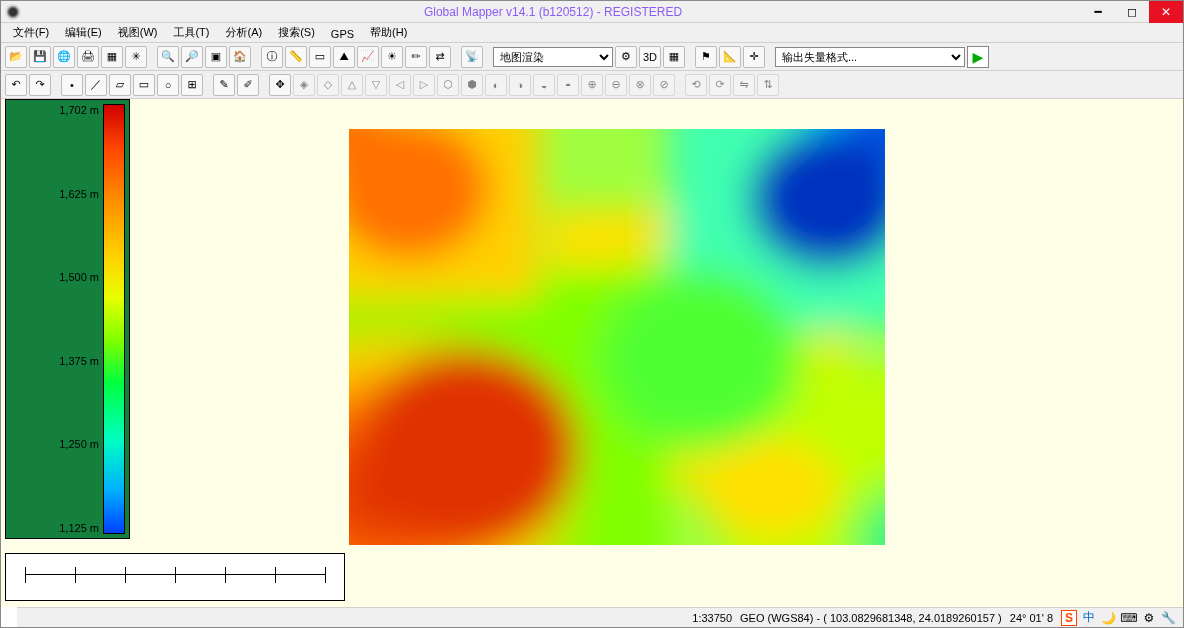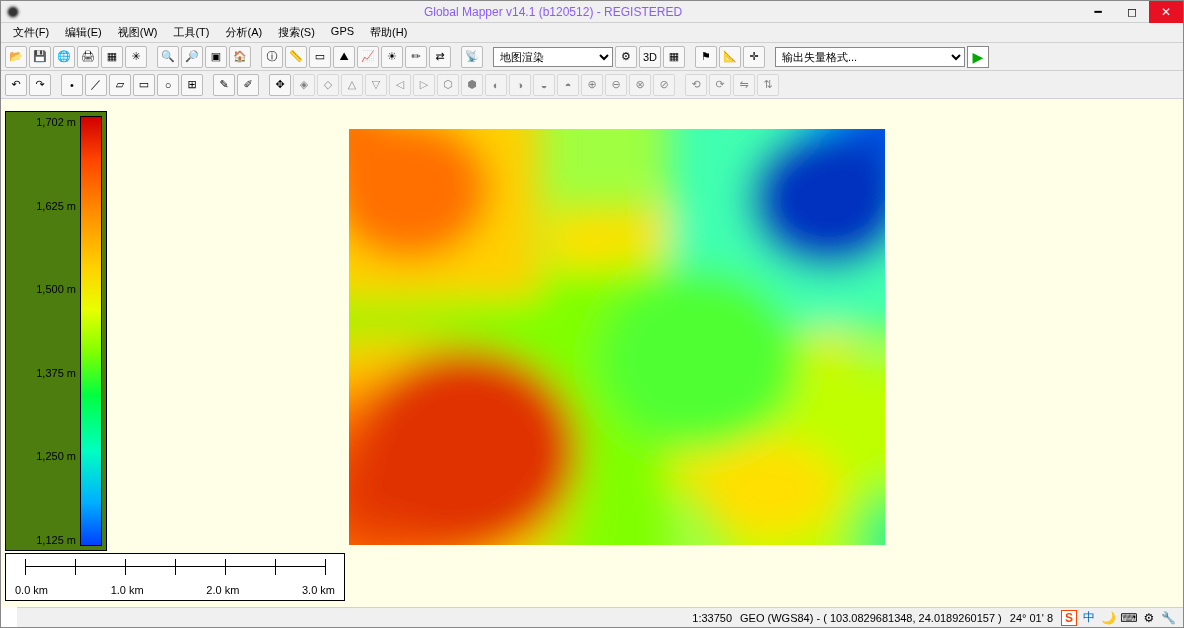--- a/index.html
+++ b/index.html
@@ -4,30 +4,30 @@
 <style>
 * { box-sizing: border-box; margin: 0; padding: 0; }
 body { font-family: "Microsoft YaHei", Arial, sans-serif; font-size: 11px; background: #fff; overflow: hidden; }
 .window { width: 1184px; height: 628px; display: flex; flex-direction: column; border: 1px solid #888; }
 .titlebar { height: 22px; background: #f0f0f0; display: flex; align-items: center; border-bottom: 1px solid #d0d0d0; }
 .titlebar .icon { width: 16px; height: 16px; margin: 0 4px; background: radial-gradient(circle, #333 30%, #ddd 60%); border-radius: 50%; }
 .titlebar .title { flex: 1; text-align: center; color: #8b5cf6; font-size: 12px; }
 .winbtns { display: flex; }
 .winbtn { width: 34px; height: 22px; display: flex; align-items: center; justify-content: center; font-size: 12px; }
 .winbtn.close { background: #e81123; color: #fff; }
-.menubar { height: 20px; background: #f0f0f0; display: flex; align-items: flex-start; padding: 0 4px; border-bottom: 1px solid #d0d0d0; font-size: 11px; }
+.menubar { height: 20px; background: #f0f0f0; display: flex; align-items: flex-end; padding: 0 4px; border-bottom: 1px solid #d0d0d0; font-size: 11px; }
 .menuitem { padding: 2px 8px; cursor: default; }
 .toolbar { height: 28px; background: #f0f0f0; display: flex; align-items: center; padding: 2px 4px; border-bottom: 1px solid #d0d0d0; gap: 2px; }
 .tbtn { width: 22px; height: 22px; border: 1px solid #bbb; background: #f8f8f8; display: flex; align-items: center; justify-content: center; font-size: 11px; border-radius: 2px; }
 .tbtn.disabled { opacity: 0.45; }
 .sep { width: 6px; }
 .combo { height: 20px; border: 1px solid #888; background: #fff; font-size: 11px; padding: 0 2px; }
 .go-btn { width: 22px; height: 22px; border: 1px solid #888; background: #fff; color: #0a0; display:flex; align-items:center; justify-content:center; font-size:14px; }
 .workspace { flex: 1; background: #ffffe8; position: relative; display: flex; }
-.legend-box { position: absolute; left: 4px; top: 12px; width: 102px; height: 440px; border: 1px solid #000; background: #4d7c0f; padding: 4px; }
+.legend-box { position: absolute; left: 4px; top: 0; width: 125px; height: 440px; border: 1px solid #000; background: #15803d; padding: 4px; }
 .legend-inner { display:flex; height:100%; }
 .legend-labels { display: flex; flex-direction: column; justify-content: space-between; font-size: 11px; text-align:right; padding-right:4px; flex:1; }
 .legend-bar { width: 22px; height: 100%; background: linear-gradient(to bottom, #d00000 0%, #ff4500 10%, #ff8c00 22%, #ffd000 35%, #e8ff00 45%, #80ff00 55%, #00ff40 65%, #00ffc0 78%, #00b0ff 90%, #0040ff 100%); border:1px solid #000; }
 .map-canvas { position: absolute; left: 348px; top: 30px; width: 536px; height: 416px; }
 .scalebar-box { position: absolute; left: 4px; bottom: 6px; width: 340px; height: 48px; border: 1px solid #000; background: #fff; display:flex; flex-direction:column; justify-content:center; align-items:center; }
 .scalebar-ticks { width: 300px; height: 14px; border-top: 1px solid #000; position: relative; margin-top:8px; }
 .scalebar-ticks .tick { position:absolute; top:-8px; width:1px; height:16px; background:#000; }
 .scalebar-labels { width: 320px; display:flex; justify-content:space-between; font-size:11px; margin-top:4px; }
 .statusbar { height: 20px; background: #f0f0f0; border-top: 1px solid #d0d0d0; display: flex; align-items: center; justify-content: flex-end; font-size: 11px; padding: 0 6px; gap: 8px; margin-left: 16px; }
 .tray { display:flex; gap:4px; align-items:center; }
@@ -205,26 +205,20 @@
     <div class="scalebar-box">
       <div class="scalebar-ticks">
         <div class="tick" style="left:0%"></div>
         <div class="tick" style="left:16.6%"></div>
         <div class="tick" style="left:33.3%"></div>
         <div class="tick" style="left:50%"></div>
         <div class="tick" style="left:66.6%"></div>
         <div class="tick" style="left:83.3%"></div>
         <div class="tick" style="left:100%"></div>
       </div>
-      <div class="scalebar-labels">
-        <span>0.0 km</span>
-        <span>1.0 km</span>
-        <span>2.0 km</span>
-        <span>3.0 km</span>
-      </div>
     </div>
 
   </div>
 
   <div class="statusbar">
     <span>1:33750</span>
     <span>GEO (WGS84) - ( 103.0829681348, 24.0189260157 )</span>
     <span>24° 01' 8</span>
     <div class="tray">
       <span style="background:#fff;border:1px solid #f40;color:#f40;font-weight:bold">S</span>

